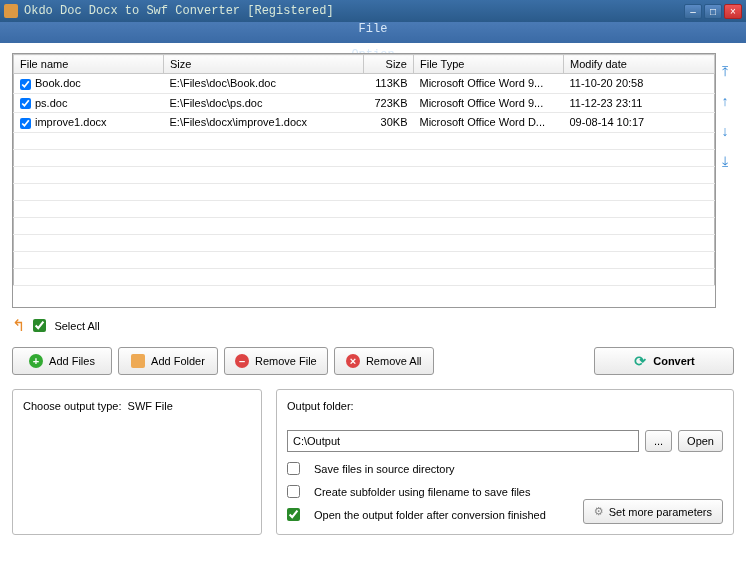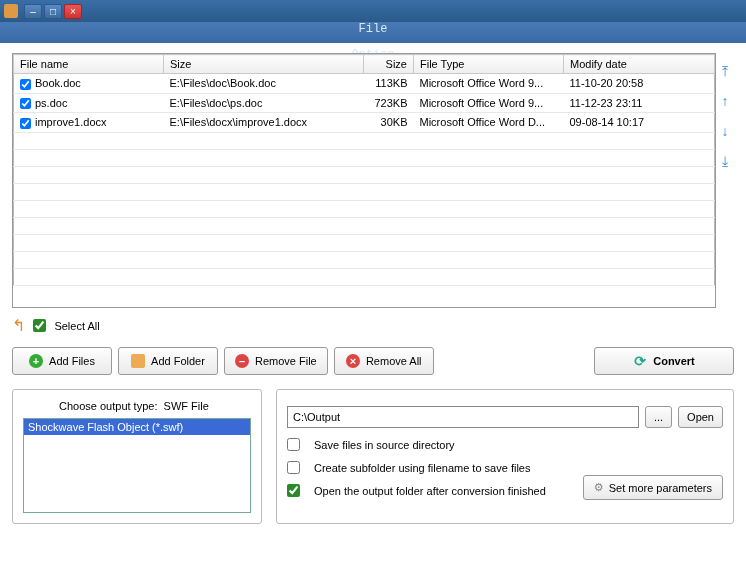--- a/index.html
+++ b/index.html
@@ -43,37 +43,38 @@
 .ic-remove { background: #d44; }
 .ic-convert { background: transparent; color: #2a8; font-size: 14px; }
 .convert-btn { margin-left: auto; min-width: 140px; font-weight: bold; }
 
 .bottom { display: flex; gap: 14px; margin-top: 14px; }
 .group { border: 1px solid #bbb; border-radius: 3px; padding: 10px; position: relative; }
 .group-left { width: 250px; }
 .group-right { flex: 1; }
 .type-list { border: 1px solid #7a9; width: 100%; height: 95px; margin-top: 6px; }
 .type-item { background: #3a6ad5; color: #fff; padding: 2px 4px; font-size: 11px; }
-.output-row { display: flex; gap: 6px; margin-top: 6px; align-items: center; }
+.output-row { display: flex; gap: 6px; margin-top: 18px; align-items: center; }
 .output-input { flex: 1; border: 1px solid #888; padding: 3px 5px; font-size: 11px; height: 22px; }
 .small-btn { background: linear-gradient(#fefefe, #eaeaea); border: 1px solid #999; border-radius: 3px; padding: 3px 8px; cursor: pointer; font-size: 11px; height: 22px; }
 .check-row { display: flex; align-items: center; gap: 14px; margin-top: 10px; font-size: 11px; }
 .check-row input[type=checkbox] { width: 13px; height: 13px; }
 .check-row input.checked { accent-color: #2a8a2a; }
 .more-params { float: right; margin-top: -22px; }
 .more-btn { background: linear-gradient(#fefefe, #eaeaea); border: 1px solid #999; border-radius: 3px; padding: 5px 10px; cursor: pointer; font-size: 11px; display: flex; align-items: center; gap: 5px; }
 .gear { color: #888; }
 .output-label { font-size: 11px; }
-.choose-type-txt { font-size: 11px; margin-left: 36px; }
+.choose-type-txt { font-size: 11px; }
 </style>
 </head>
 <body>
 
 <div class="titlebar">
   <div class="titlebar-icon"></div>
+  <div class="titlebar-text">Okdo Doc Docx to Swf Converter [Registered]</div>
   <div class="titlebar-btns">
     <div class="titlebar-btn">–</div>
     <div class="titlebar-btn">□</div>
     <div class="titlebar-btn close">×</div>
   </div>
 </div>
 
 <div class="menubar">
   <span>File</span>
   <span>Option</span>
@@ -216,25 +217,23 @@
       </button>
     <button class="btn convert-btn">
         <span class="btn-icon ic-convert">⟳</span>
         <span>Convert</span>
       </button>
   </div>
 
   <div class="bottom">
     <div class="group group-left">
       <div class="choose-type-txt"><span>Choose output type:</span>&nbsp;&nbsp;<span>SWF File</span></div>
-      <div class="type-list">
-        <div class="type-item">Shockwave Flash Object (*.swf)</div>
-      </div>
     </div>
     <div class="group group-right">
+      <div class="output-label">Output folder:</div>
       <div class="output-row">
         <input class="output-input" value="C:\Output" style="">
         <button class="small-btn">...</button>
         <button class="small-btn">Open</button>
       </div>
       <div class="check-row">
           <input type="checkbox" style="">
           <span>Save files in source directory</span>
         </div>
       <div class="check-row">

